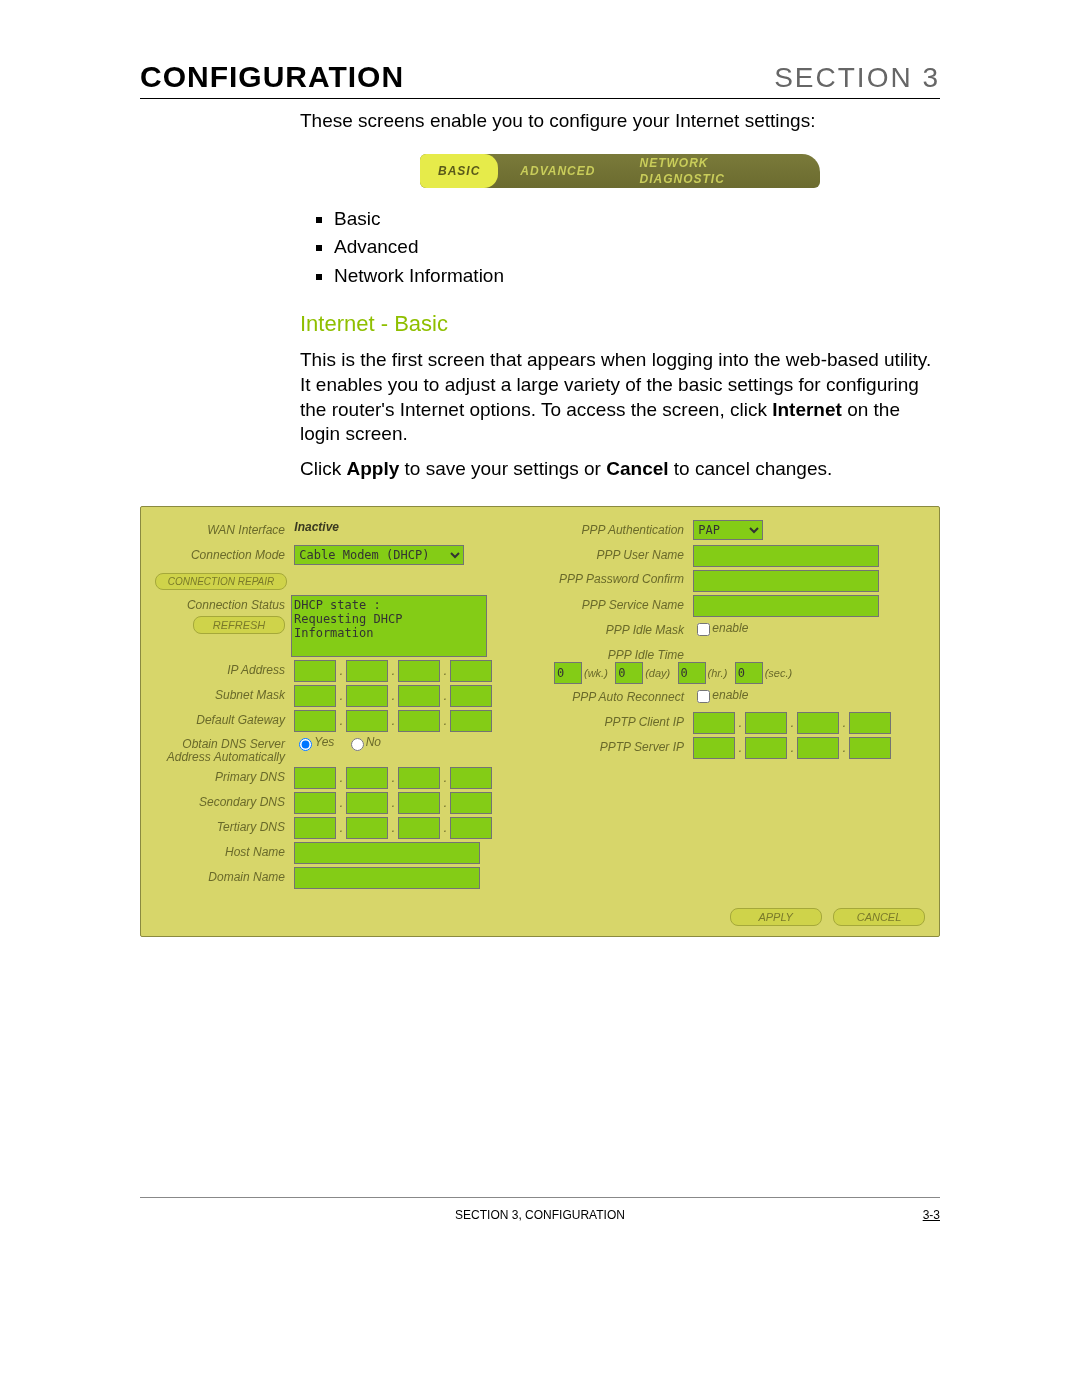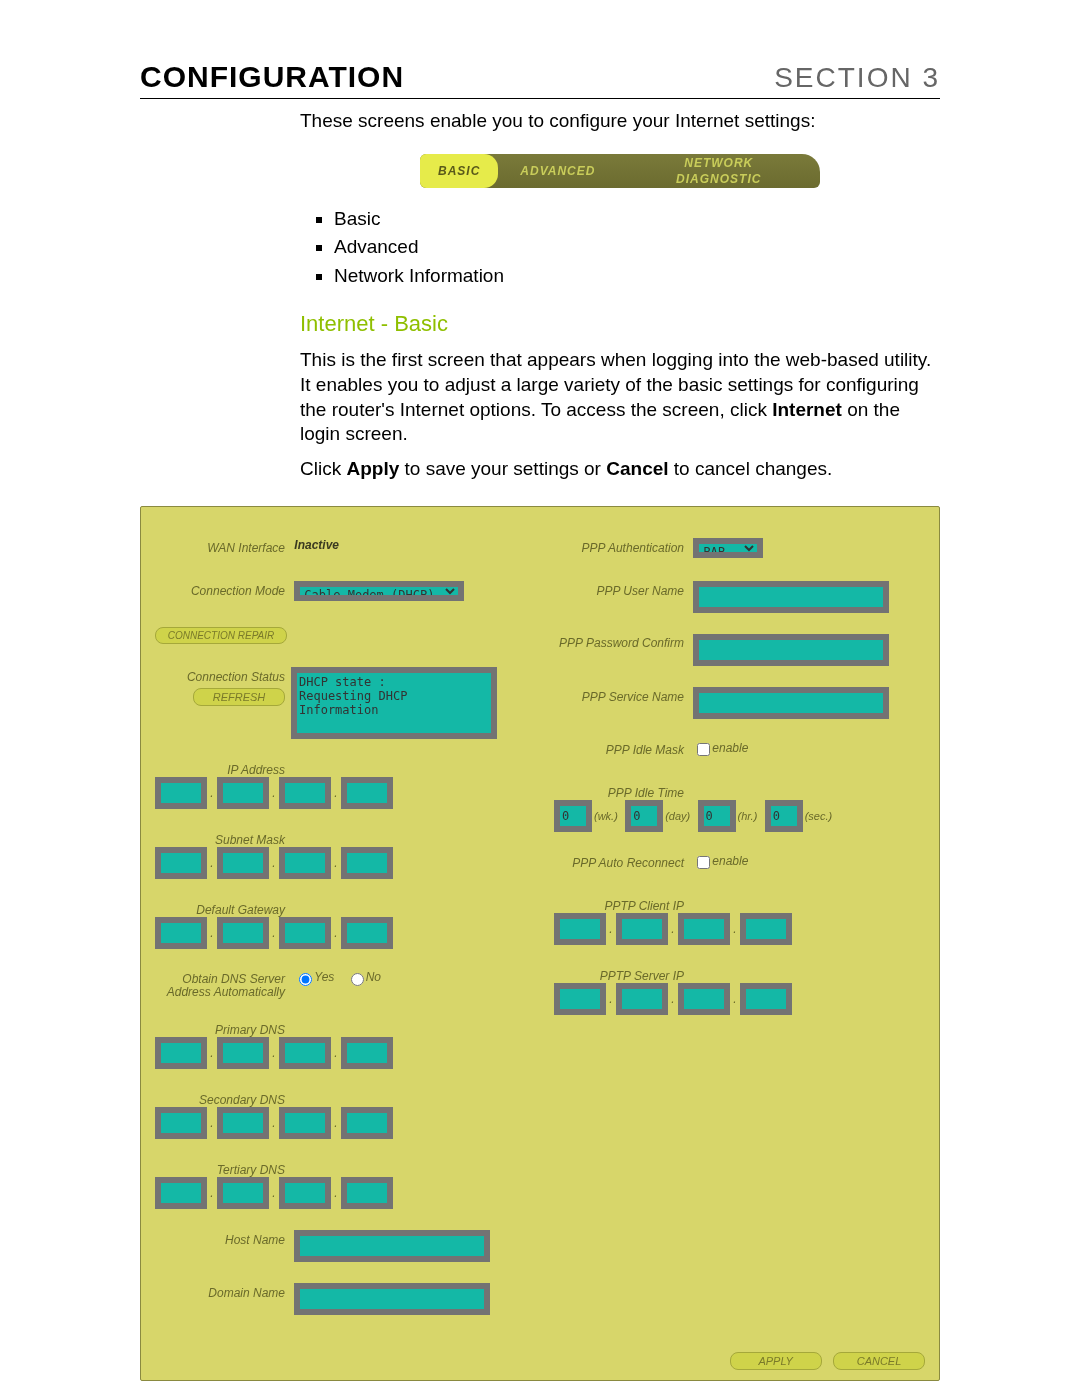--- a/index.html
+++ b/index.html
@@ -41,21 +41,21 @@
     font-style:italic;font-weight:bold;
     font-size:12px;letter-spacing:1px;
   }
   .tabs-img .tab-basic{
     background:#e6eb4a;
     border-radius:6px 14px 14px 6px;
     height:100%;display:flex;align-items:center;
     padding:0 18px;color:#5a5a1a;
   }
   .tabs-img .tab-adv{color:#c9cd5a;padding:0 22px;}
-  .tabs-img .tab-diag{color:#c9cd5a;padding:0 22px;text-align:center;}
+  .tabs-img .tab-diag{color:#c9cd5a;padding:0 22px;}
   ul.sq{list-style:square;padding-left:34px;margin:6px 0 18px 0;}
   ul.sq li{font-size:19px;margin:3px 0;}
   .sub-h{
     color:#8fbf00;
     font-size:22px;
     margin:20px 0 10px 0;
   }
   .para{font-size:19px;line-height:1.3;margin:10px 0;}
 
   
@@ -69,24 +69,24 @@
     color:#6a6a2a;
     font-style:italic;
   }
   .panel .cols{display:flex;}
   .panel .col{flex:1;padding:10px 14px;}
   .lbl{
     display:inline-block;width:130px;text-align:right;
     vertical-align:top;margin-right:6px;
     padding-top:3px;
   }
-  .row{margin:21px 0;min-height:22px;}
+  .row{margin:3px 0;min-height:22px;}
   .val{display:inline-block;vertical-align:top;}
   select.ctl,input.ctl,textarea.ctl{
-    background:#14b8a6;border:6px solid #737373;
+    background:#84cc16;border:1px solid #737373;
     font-family:monospace;font-size:12px;color:#333;
     font-style:normal;
   }
   select.ctl{height:20px;}
   input.ip{width:36px;height:18px;text-align:left;}
   input.txt{width:180px;height:18px;}
   input.tiny{width:22px;height:18px;}
   textarea.status{
     width:190px;height:56px;resize:none;
     overflow:hidden;

